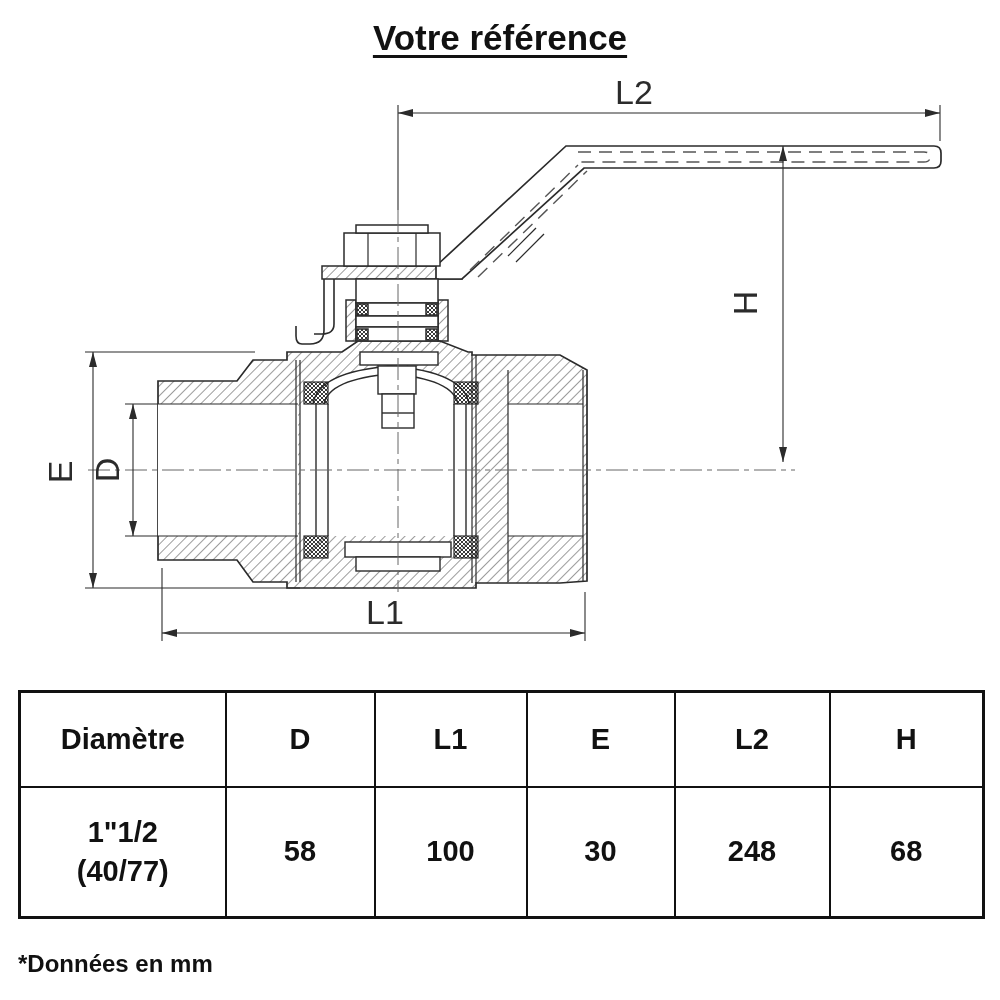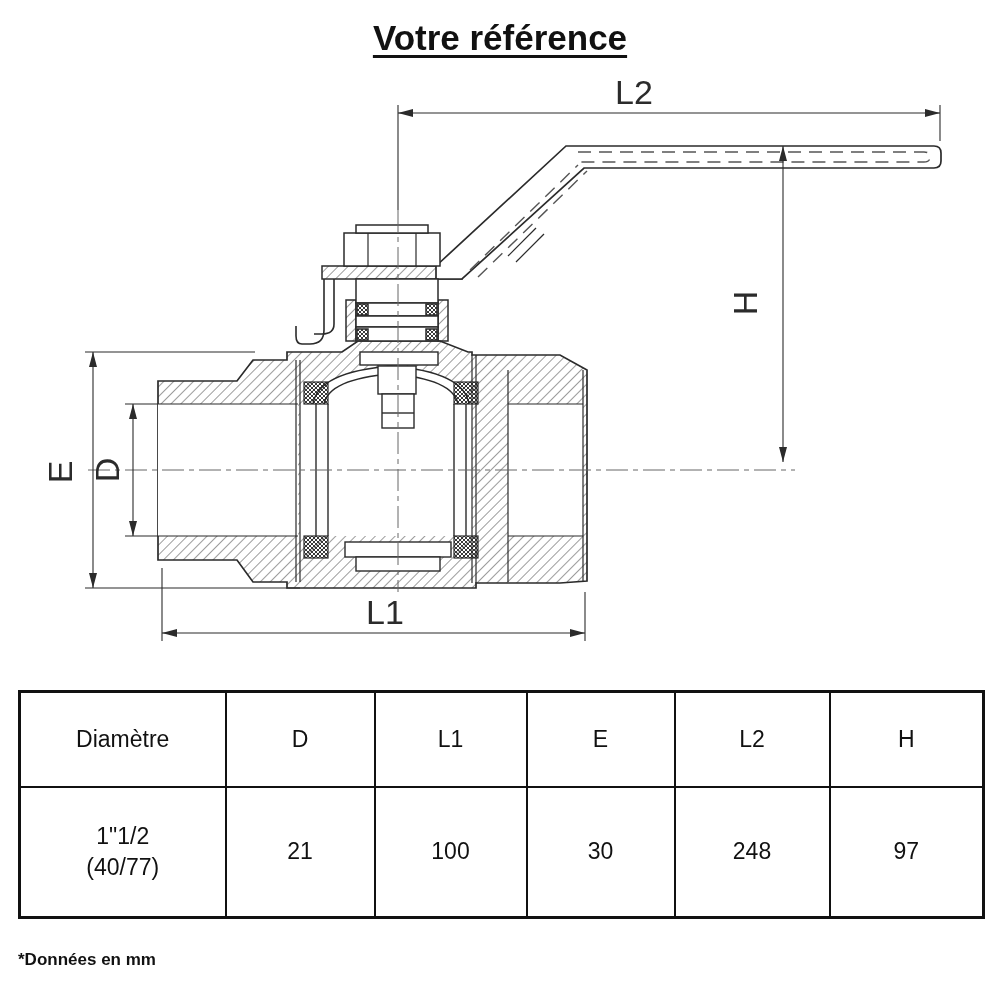--- a/index.html
+++ b/index.html
@@ -14,27 +14,27 @@
   .title span{
     text-decoration:underline;text-decoration-thickness:3px;text-underline-offset:5px;
   }
   .diagram-svg{position:absolute;left:0;top:0;width:1000px;height:680px;}
   .dim-table{
     position:absolute;left:18px;top:690px;width:964px;height:226px;
     border-collapse:collapse;table-layout:fixed;
   }
   .dim-table th,.dim-table td{
     border:2px solid #111;text-align:center;vertical-align:middle;
-    font-size:23px;font-weight:normal;padding:0;line-height:1.35;
+    font-size:29px;font-weight:bold;padding:0;line-height:1.35;
   }
   .dim-table{border:3px solid #111;}
   .dim-table tr.hdr{height:95px;}
   .dim-table tr.val{height:131px;}
   .footnote{
-    position:absolute;left:18px;top:950px;font-size:17px;font-weight:bold;
+    position:absolute;left:18px;top:950px;font-size:24px;font-weight:bold;
   }
 </style>
 </head>
 <body>
 
 <div class="page">
 
   <div class="title">
     <span>Votre référence</span>
   </div>
@@ -209,24 +209,24 @@
       <th>L1</th>
       <th>E</th>
       <th>L2</th>
       <th>H</th>
     </tr>
     <tr class="val">
       <td>
         <div>1"1/2</div>
         <div>(40/77)</div>
       </td>
-      <td>21</td>
+      <td>58</td>
       <td>100</td>
       <td>30</td>
       <td>248</td>
-      <td>97</td>
+      <td>68</td>
     </tr>
   </tbody>
     </table>
 
   <div class="footnote">*Données en mm</div>
 
 </div>
 
 </body></html>

